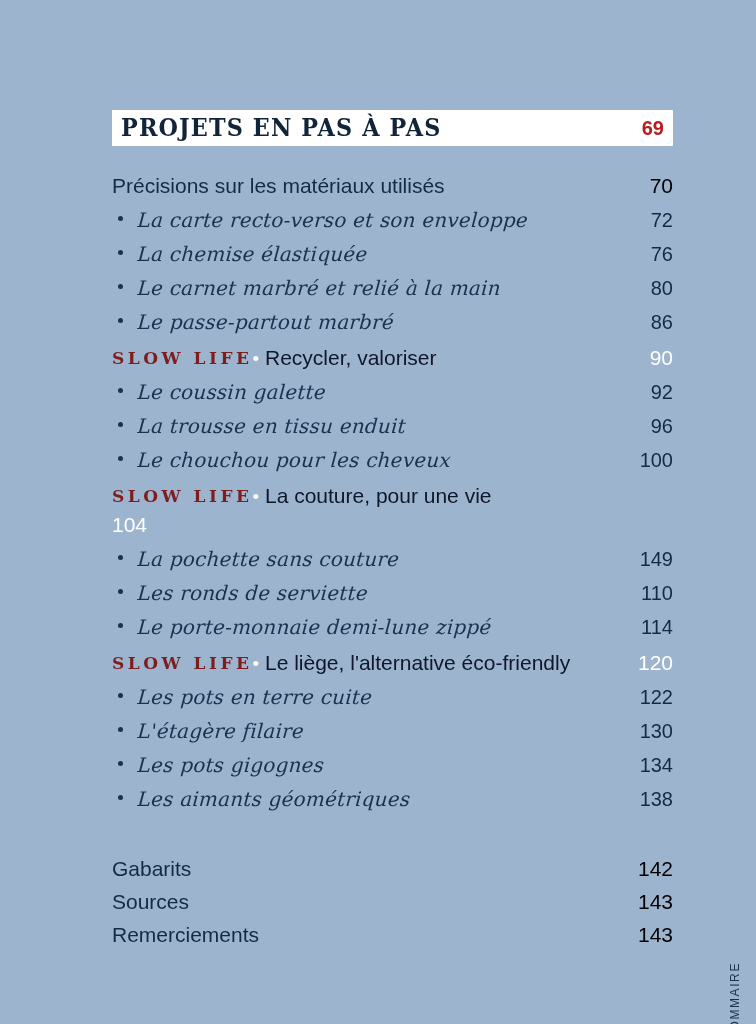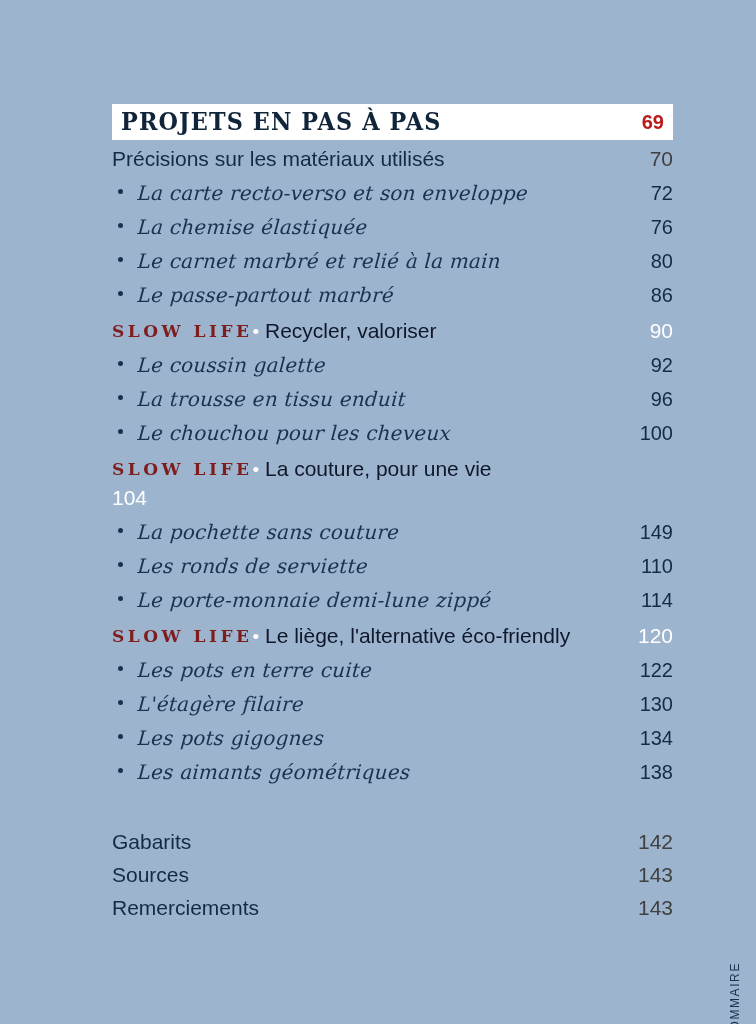--- a/index.html
+++ b/index.html
@@ -20,21 +20,21 @@
     position: absolute;
     left: 0; top: 0;
     width: 756px;
     height: 1024px;
     background: #9db4cf;
   }
 
   #toc {
     position: absolute;
     left: 112px;
-    top: 104px;
+    top: 110px;
     width: 561px;       
   }
 
   
   .banner {
     background: #ffffff;
     height: 36px;
     display: flex;
     align-items: center;
     justify-content: space-between;
@@ -70,25 +70,25 @@
   .row .label { flex: 0 1 auto; }
   .row .pg {
     flex: 0 0 auto;
     text-align: right;
     margin-left: 14px;
     white-space: nowrap;
   }
 
   
   .lvl1 {
-    margin-top: 7px;
+    margin-top: 28px;
     font-size: 21px;
     color: #152b44;
   }
-  .lvl1 .pg { font-size: 21px; color: #404040; }
+  .lvl1 .pg { font-size: 21px; color: #000000; }
 
   
   .bullet {
     margin-top: 10px;
     padding-left: 25px;
     position: relative;
     font-size: 20px;
     color: #1b3150;
   }
   .bullet .label {

